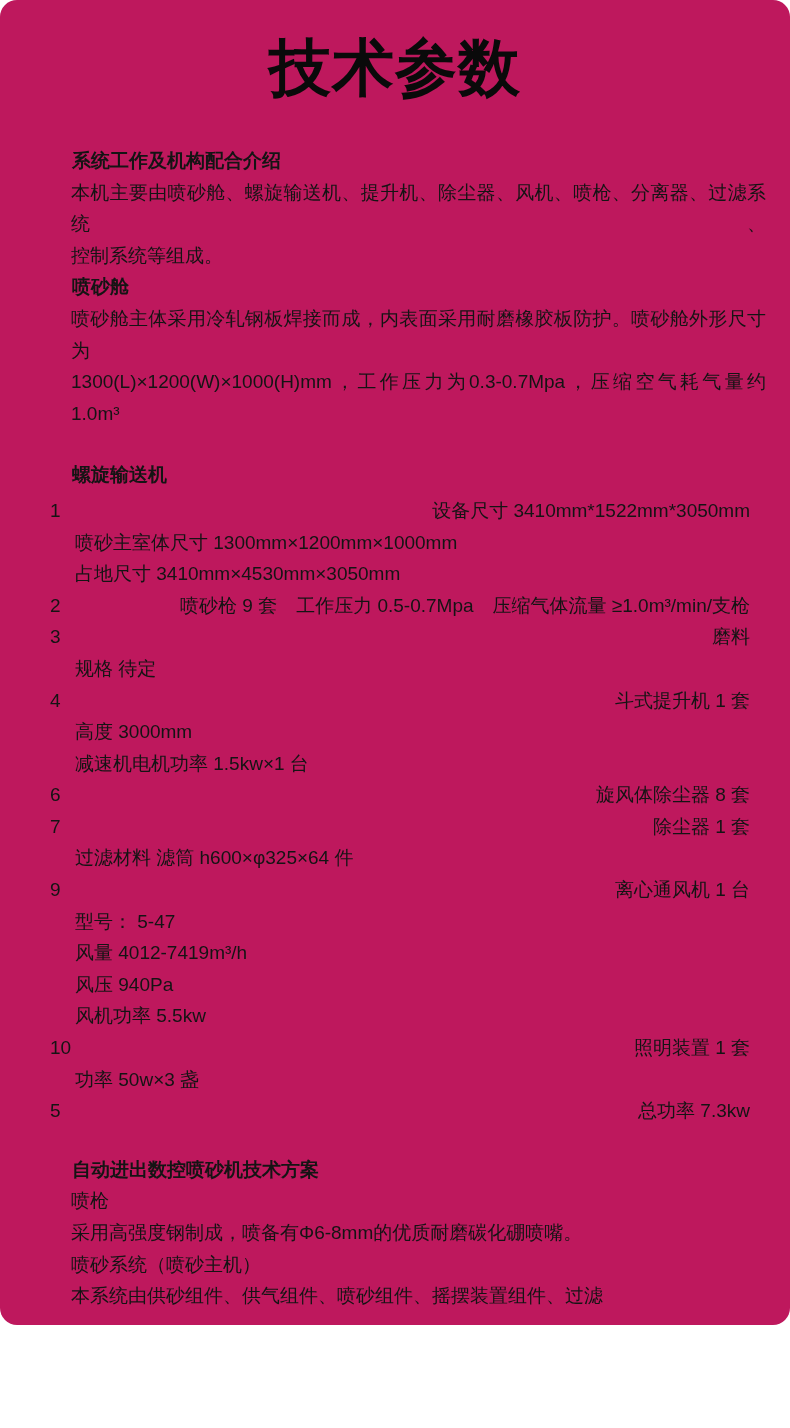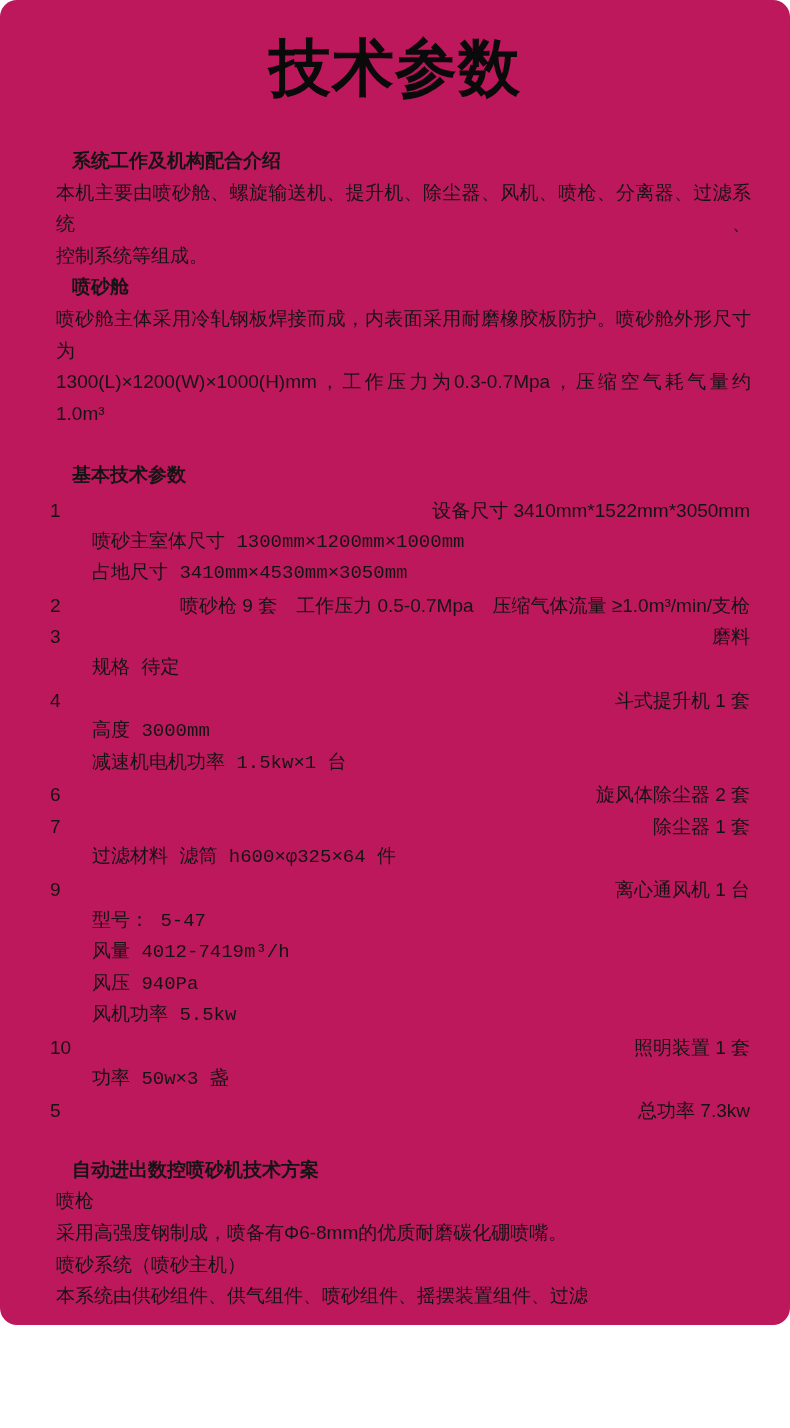--- a/index.html
+++ b/index.html
@@ -19,59 +19,59 @@
   .page-title {
     margin: 28px 0 37px 0;
     font-size: 62px;
     line-height: 80px;
     font-weight: 700;
     text-align: center;
     color: #0a0a0a;
     letter-spacing: 1px;
   }
   .inner { padding: 0 40px 0 52px; }
-  .line  { margin-left: 4px; white-space: pre-wrap; }
+  .line  { margin-left: 19px; white-space: pre-wrap; }
   .line.just {
     width: 695px;
     text-align: justify;
     text-align-last: justify;
   }
   .heading { margin-left: 20px; font-weight: 700; white-space: pre-wrap; }
   .heading.tight { margin-bottom: 4px; }
   .item { display: flex; white-space: pre-wrap; }
   .item .num { flex: none; width: 25px; margin-left: -2px; }
   .item .txt { flex: 1; text-align: right; }
-  .sub { margin-left: 40px; white-space: pre-wrap; font-family: Liberation Mono, monospace; }
+  .sub { margin-left: 23px; white-space: pre-wrap; }
   .spacer-a { height: 30px; }
   .spacer-b { height: 27px; }
 </style>
 </head>
 <body>
 
 <div class="doc">
   <h1 class="page-title">技术参数</h1>
   <div class="inner">
       <div class="heading">系统工作及机构配合介绍</div>
       <div class="line just">本机主要由喷砂舱、螺旋输送机、提升机、除尘器、风机、喷枪、分离器、过滤系统、</div>
       <div class="line">控制系统等组成。</div>
       <div class="heading">喷砂舱</div>
       <div class="line just">喷砂舱主体采用冷轧钢板焊接而成，内表面采用耐磨橡胶板防护。喷砂舱外形尺寸为</div>
       <div class="line just">1300(L)×1200(W)×1000(H)mm，工作压力为0.3-0.7Mpa，压缩空气耗气量约 1.0m³</div>
       <div class="spacer-a"></div>
-      <div class="heading tight">基本技术参数</div>
+      <div class="heading tight">螺旋输送机</div>
       <div class="item"><span class="num">1</span><span class="txt">设备尺寸 3410mm*1522mm*3050mm</span></div>
       <div class="sub">喷砂主室体尺寸 1300mm×1200mm×1000mm</div>
       <div class="sub">占地尺寸 3410mm×4530mm×3050mm</div>
       <div class="item"><span class="num">2</span><span class="txt">喷砂枪 9 套　工作压力 0.5-0.7Mpa　压缩气体流量 ≥1.0m³/min/支枪</span></div>
       <div class="item"><span class="num">3</span><span class="txt">磨料</span></div>
       <div class="sub">规格 待定</div>
       <div class="item"><span class="num">4</span><span class="txt">斗式提升机 1 套</span></div>
       <div class="sub">高度 3000mm</div>
       <div class="sub">减速机电机功率 1.5kw×1 台</div>
-      <div class="item"><span class="num">6</span><span class="txt">旋风体除尘器 2 套</span></div>
+      <div class="item"><span class="num">6</span><span class="txt">旋风体除尘器 8 套</span></div>
       <div class="item"><span class="num">7</span><span class="txt">除尘器 1 套</span></div>
       <div class="sub">过滤材料 滤筒 h600×φ325×64 件</div>
       <div class="item"><span class="num">9</span><span class="txt">离心通风机 1 台</span></div>
       <div class="sub">型号： 5-47</div>
       <div class="sub">风量 4012-7419m³/h</div>
       <div class="sub">风压 940Pa</div>
       <div class="sub">风机功率 5.5kw</div>
       <div class="item"><span class="num">10</span><span class="txt">照明装置 1 套</span></div>
       <div class="sub">功率 50w×3 盏</div>
       <div class="item"><span class="num">5</span><span class="txt">总功率 7.3kw</span></div>

